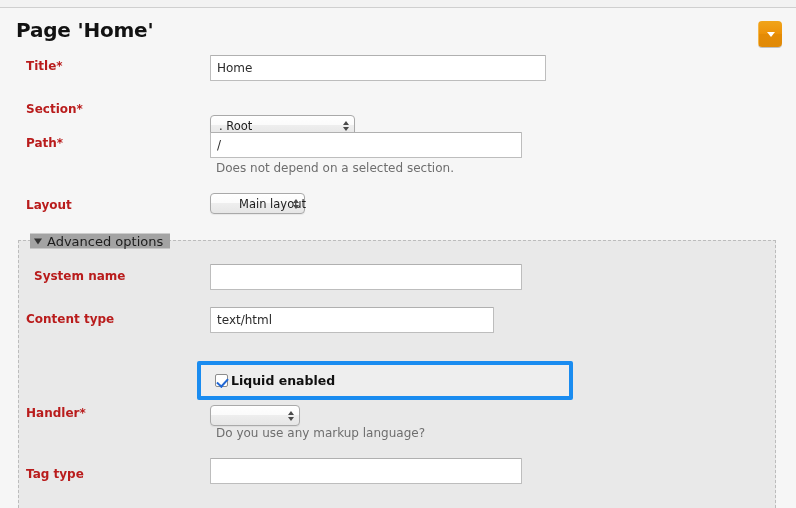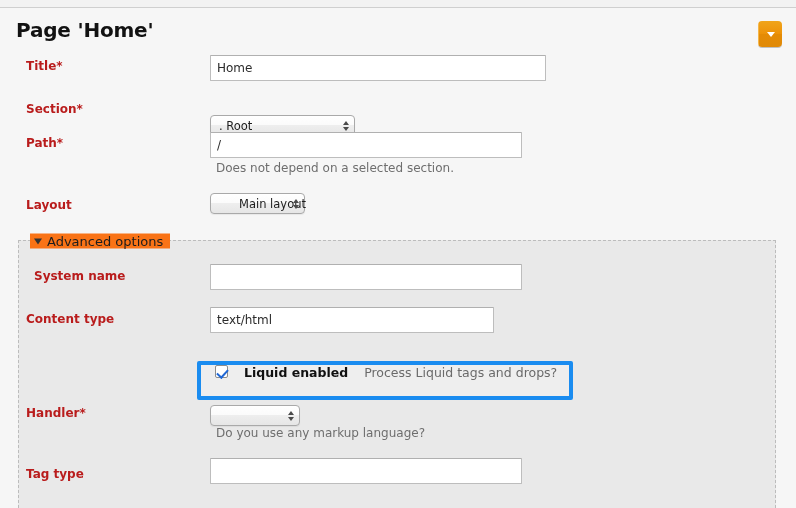--- a/index.html
+++ b/index.html
@@ -124,21 +124,21 @@
     position: absolute;
     left: 18px; top: 240px;
     width: 758px; height: 268px;
     background: #e9e9e9;
     border: 1px dashed #bcbcbc;
     border-bottom: none;
   }
   .legend {
     position: absolute;
     left: 30px; top: 241px;
-    background: #f97316;
+    background: #a3a3a3;
     padding: 0 7px 0 4px;
     font-size: 13px;
     color: #1d1d1d;
     display: flex; align-items: center;
     gap: 5px;
     cursor: pointer;
     transform: translateY(-50%);
   }
   .legend .tri {
     width: 0; height: 0;
@@ -152,23 +152,23 @@
     position: absolute;
     left: 197px; top: 361px;
     width: 376px; height: 39px;
     border: 4px solid #1a8cf0;
     border-radius: 2px;
   }
   .liquid-inner {
     position: absolute;
     left: 0; top: 0; right: 0; bottom: 0;
     background: #eeeeee;
-    display: flex; align-items: flex-start;
+    display: flex; align-items: center;
     padding-left: 14px;
-    gap: 16px;
+    gap: 3px;
   }
   .cbx {
     width: 13px; height: 13px;
     background: #ffffff;
     border: 1px solid #8c8c8c;
     border-radius: 2px;
     position: relative;
     flex: none;
     cursor: pointer;
   }
@@ -235,21 +235,20 @@
   <div class="lbl" style="top:269px;margin-left:8px;">System name</div>
   <input class="txt" style="left: 210px; top: 264px; width: 312px;" value="">
 
   <div class="lbl" style="top:312px;">Content type</div>
   <input class="txt" style="left: 210px; top: 307px; width: 284px;" value="text/html">
 
   <div class="highlight-box">
     <div class="liquid-inner">
       <span class="cbx"></span>
       <span class="liquid-label">Liquid enabled</span>
-      <span class="liquid-hint">Process Liquid tags and drops?</span>
     </div>
   </div>
 
   <div class="lbl" style="top:406px;">Handler*</div>
   <div class="sel" style="left:210px; top:405px; width:90px;">
     <span></span>
     <span class="stepper">
       <span class="up"></span>
         <span class="dn"></span>
     </span>

